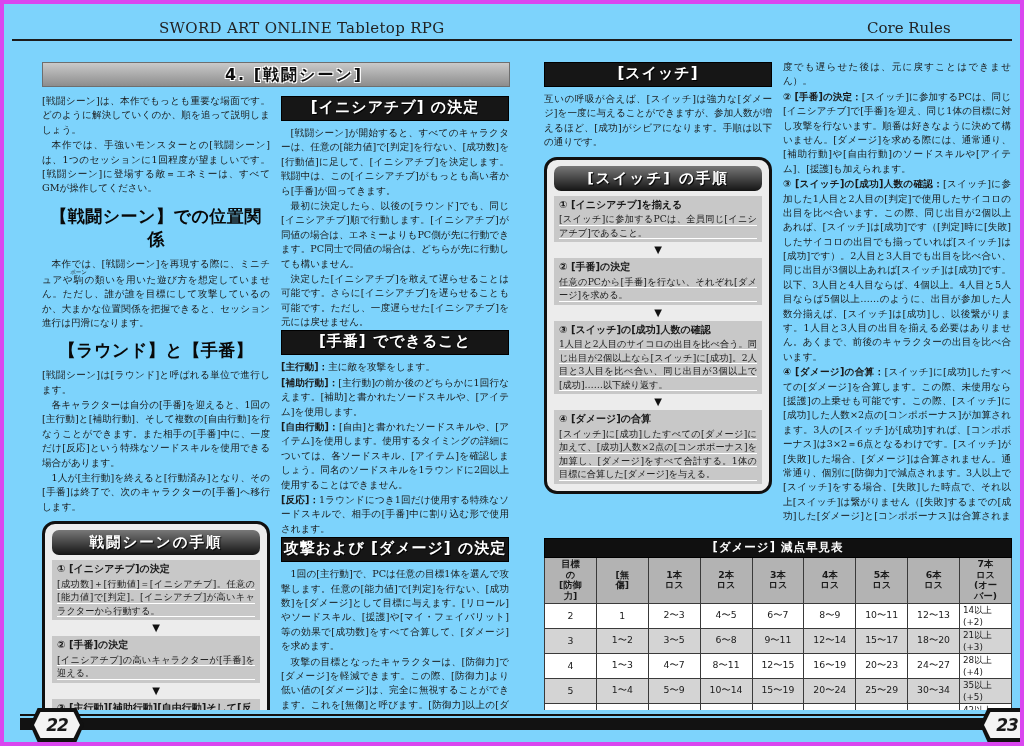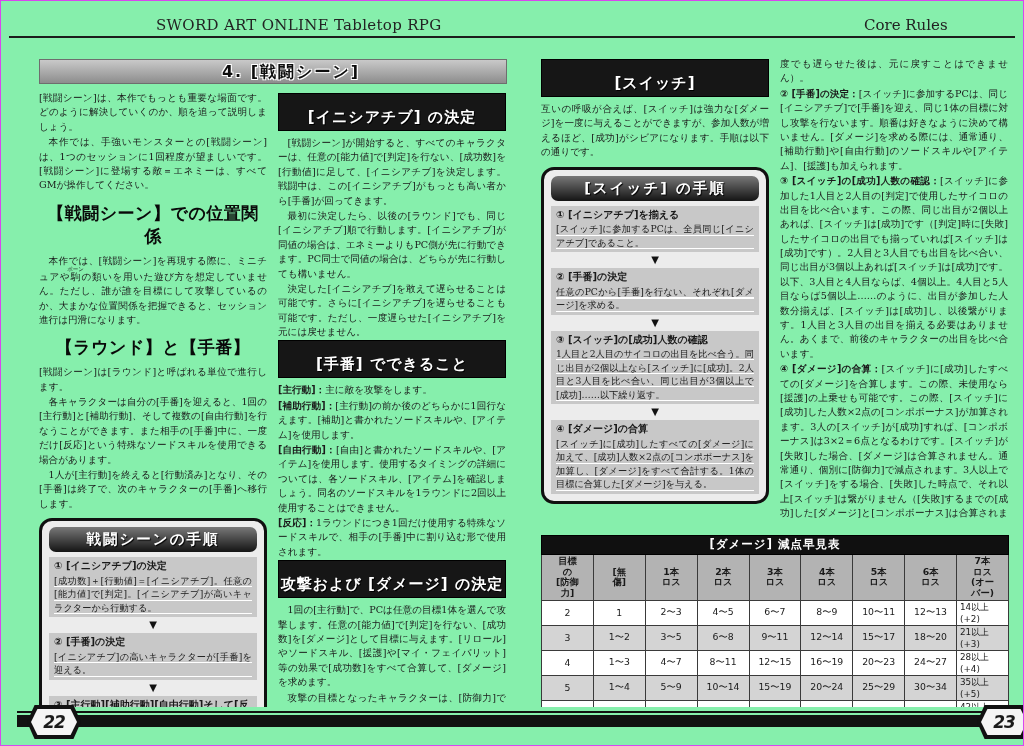--- a/index.html
+++ b/index.html
@@ -1,19 +1,19 @@
 <!DOCTYPE html>
 <html><head>
 <meta charset="utf-8">
 <style>
   html,body{margin:0;padding:0;background:#fff;}
   .sheet{
-    position:relative;width:1024px;height:746px;background:#86efac;
+    position:relative;width:1024px;height:746px;background:#7dd3fc;
     font-family:"DejaVu Serif","Liberation Serif",serif;color:#1a1a1a;
-    box-sizing:border-box;border:1px solid #d946ef;overflow:hidden;text-decoration:underline;
+    box-sizing:border-box;border:4px solid #d946ef;overflow:hidden;text-decoration:underline;
   }
   
   .page-header{position:absolute;top:14px;left:8px;right:8px;height:21px;border-bottom:2px solid #1c1c1c;}
   .ph-left{position:absolute;left:147px;bottom:2px;font-size:15px;letter-spacing:.3px;color:#222;}
   .ph-right{position:absolute;left:855px;bottom:2px;font-size:15px;color:#222;}
   
   .page{position:absolute;top:56px;width:468px;height:650px;overflow:hidden;}
   .page-left{left:38px;}
   .page-right{left:540px;display:flex;flex-direction:column;}
   .cols{display:flex;gap:11px;}
@@ -34,21 +34,21 @@
   .glabel{font-family:"DejaVu Sans","Liberation Sans",sans-serif;font-weight:bold;}
   ruby rt{font-size:5.5px;letter-spacing:0;}
   
   .sec-head{
     font-family:"DejaVu Sans","Liberation Sans",sans-serif;font-weight:bold;
     font-size:17px;text-align:center;margin:9px 0 6px;letter-spacing:.5px;color:#090909;
   }
   .black-banner{
     background:#161616;color:#fff;text-align:center;
     font-family:"DejaVu Sans","Liberation Sans",sans-serif;font-weight:bold;
-    font-size:15px;padding:14px 0 3px;margin:1px 0 5px;letter-spacing:1px;
+    font-size:15px;padding:1px 0 3px;margin:1px 0 5px;letter-spacing:1px;
     border:1px solid #000;text-shadow:1px 1px 0 #000;
   }
   .banner-top{margin-top:2px;}
   
   .proc-box{
     border:3px solid #101010;border-radius:13px;background:#ececec;
     padding:6px 7px 7px;margin-top:7px;
   }
   .proc-title{
     background:linear-gradient(#787878,#141414);color:#fff;border-radius:7px;

